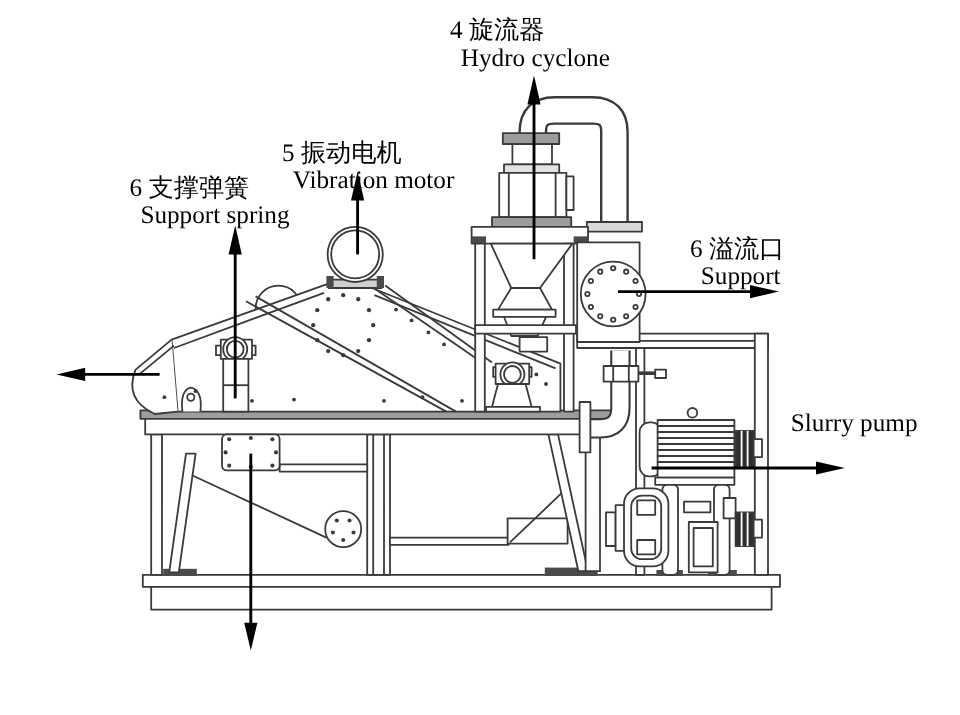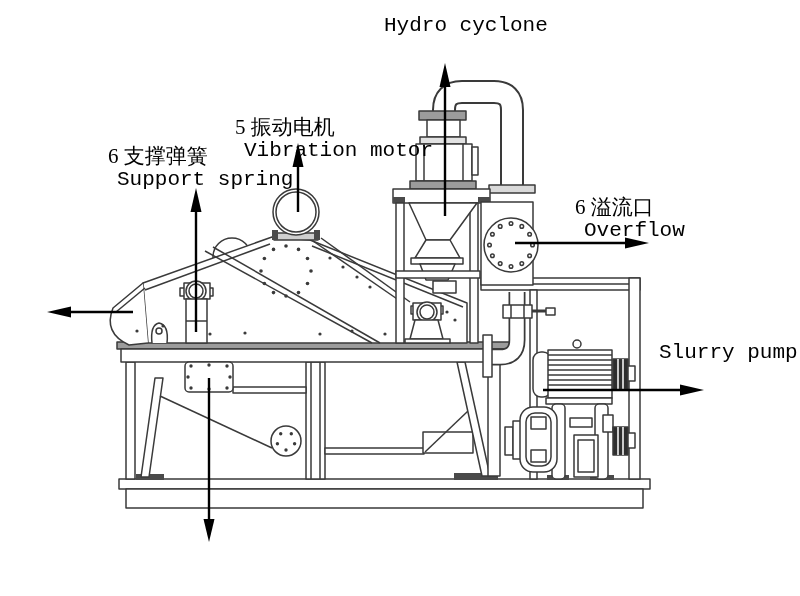--- a/index.html
+++ b/index.html
@@ -1,20 +1,20 @@
 <!DOCTYPE html>
 <html><head>
 <meta charset="utf-8">
 <style>
   html,body{margin:0;padding:0;background:#fff;}
   #stage{position:relative;width:800px;height:596px;background:#fff;overflow:hidden;
          font-family:"Liberation Serif","DejaVu Serif",serif;}
   #drawing{position:absolute;left:0;top:0;}
   .lbl{position:absolute;color:#000;font-size:21px;line-height:23px;white-space:nowrap;}
-  .lbl .l2{padding-left:9px;font-family:Liberation Mono, monospace;}
+  .lbl .l2{padding-left:9px;}
 </style>
 </head>
 <body>
 
 <div id="stage">
 
 <svg id="drawing" width="800" height="596" viewBox="0 0 800 596">
   <g stroke="#3a3a3a" stroke-width="1.5" fill="none" stroke-linejoin="round">
 
     <g>
@@ -299,37 +299,38 @@
       <polygon points="196,188 190.5,212 201.5,212" stroke="none"></polygon>
     </g>
     <g>
       <line x1="133" y1="312" x2="69" y2="312"></line>
       <polygon points="47,312 71,306.5 71,317.5" stroke="none"></polygon>
     </g>
   </g>
 </svg>
 
 <div class="lbl" style="left:375px;top:14px">
+  <div class="l1">4 旋流器</div>
   <div class="l2">Hydro cyclone</div>
 </div>
 
 <div class="lbl" style="left:235px;top:116px">
   <div class="l1">5 振动电机</div>
   <div class="l2">Vibration motor</div>
 </div>
 
 <div class="lbl" style="left:108px;top:145px">
   <div class="l1">6 支撑弹簧</div>
   <div class="l2">Support spring</div>
 </div>
 
 
 <div class="lbl" style="left:575px;top:196px">
   <div class="l1">6 溢流口</div>
-  <div class="l2">Overflow</div>
+  <div class="l2">Support</div>
 </div>
 
 <div class="lbl" style="left:650px;top:341px">
   <div class="l2">Slurry pump</div>
 </div>
 
 
 </div>
 
 </body></html>

